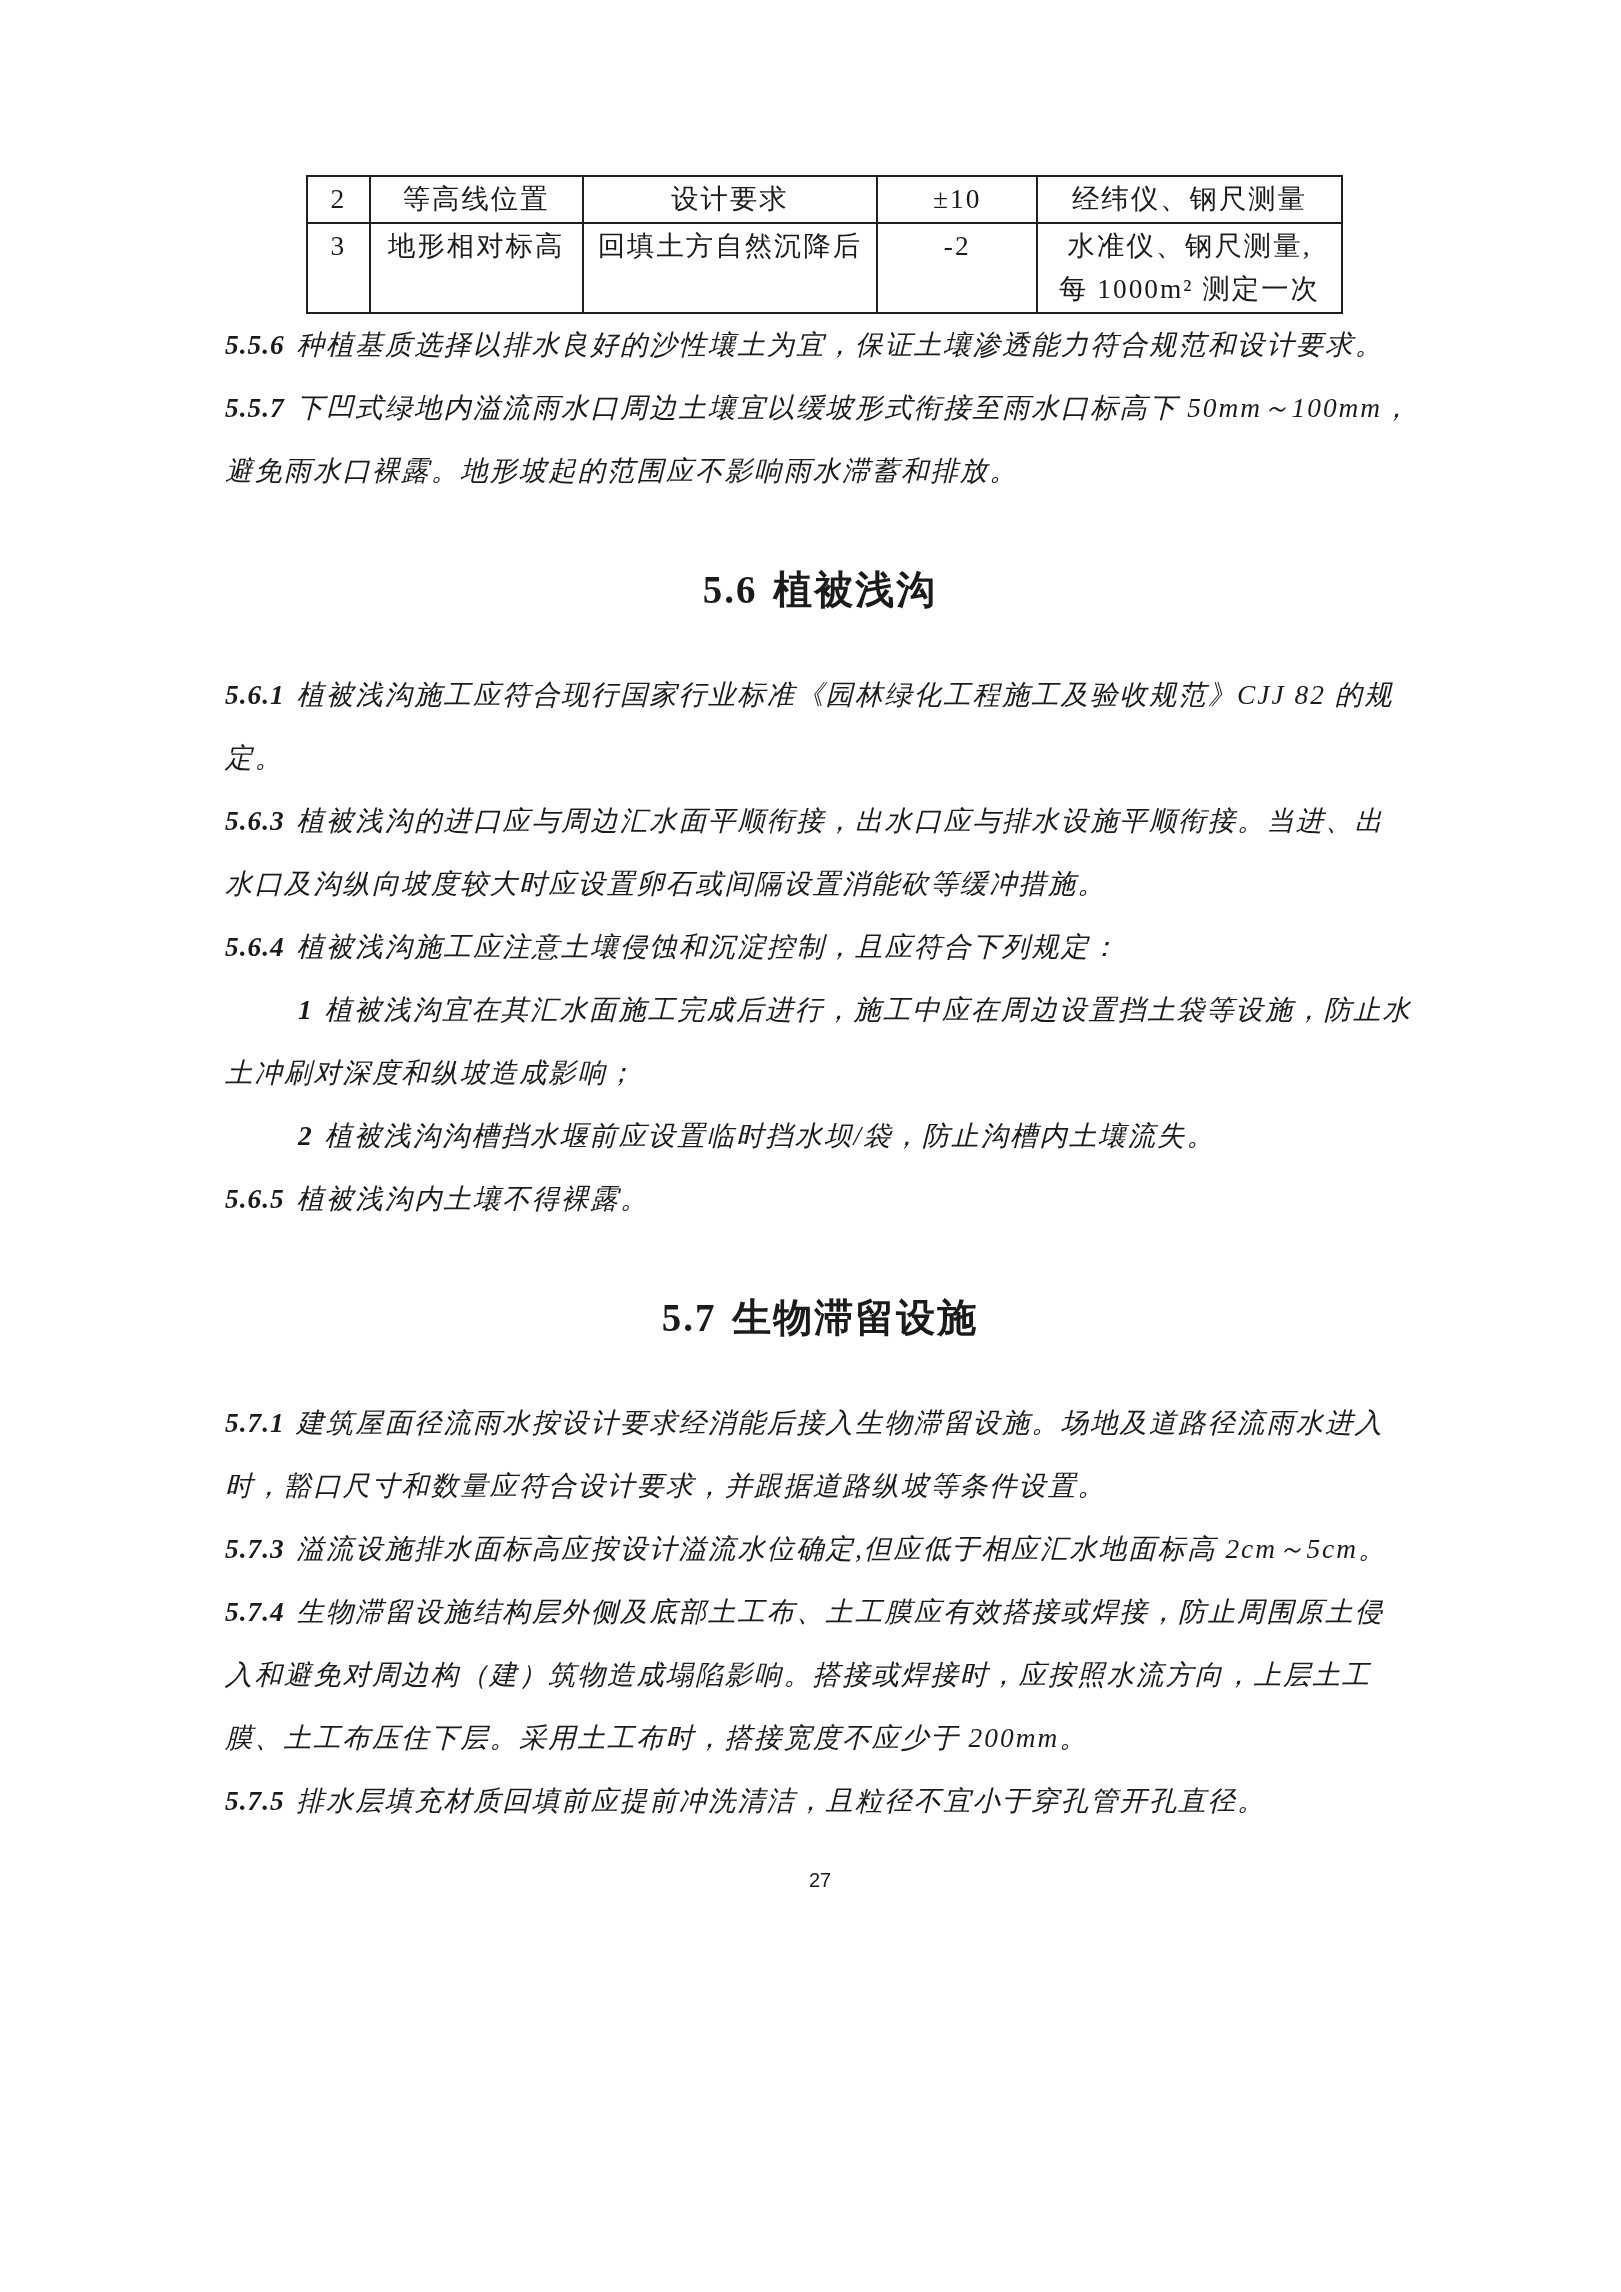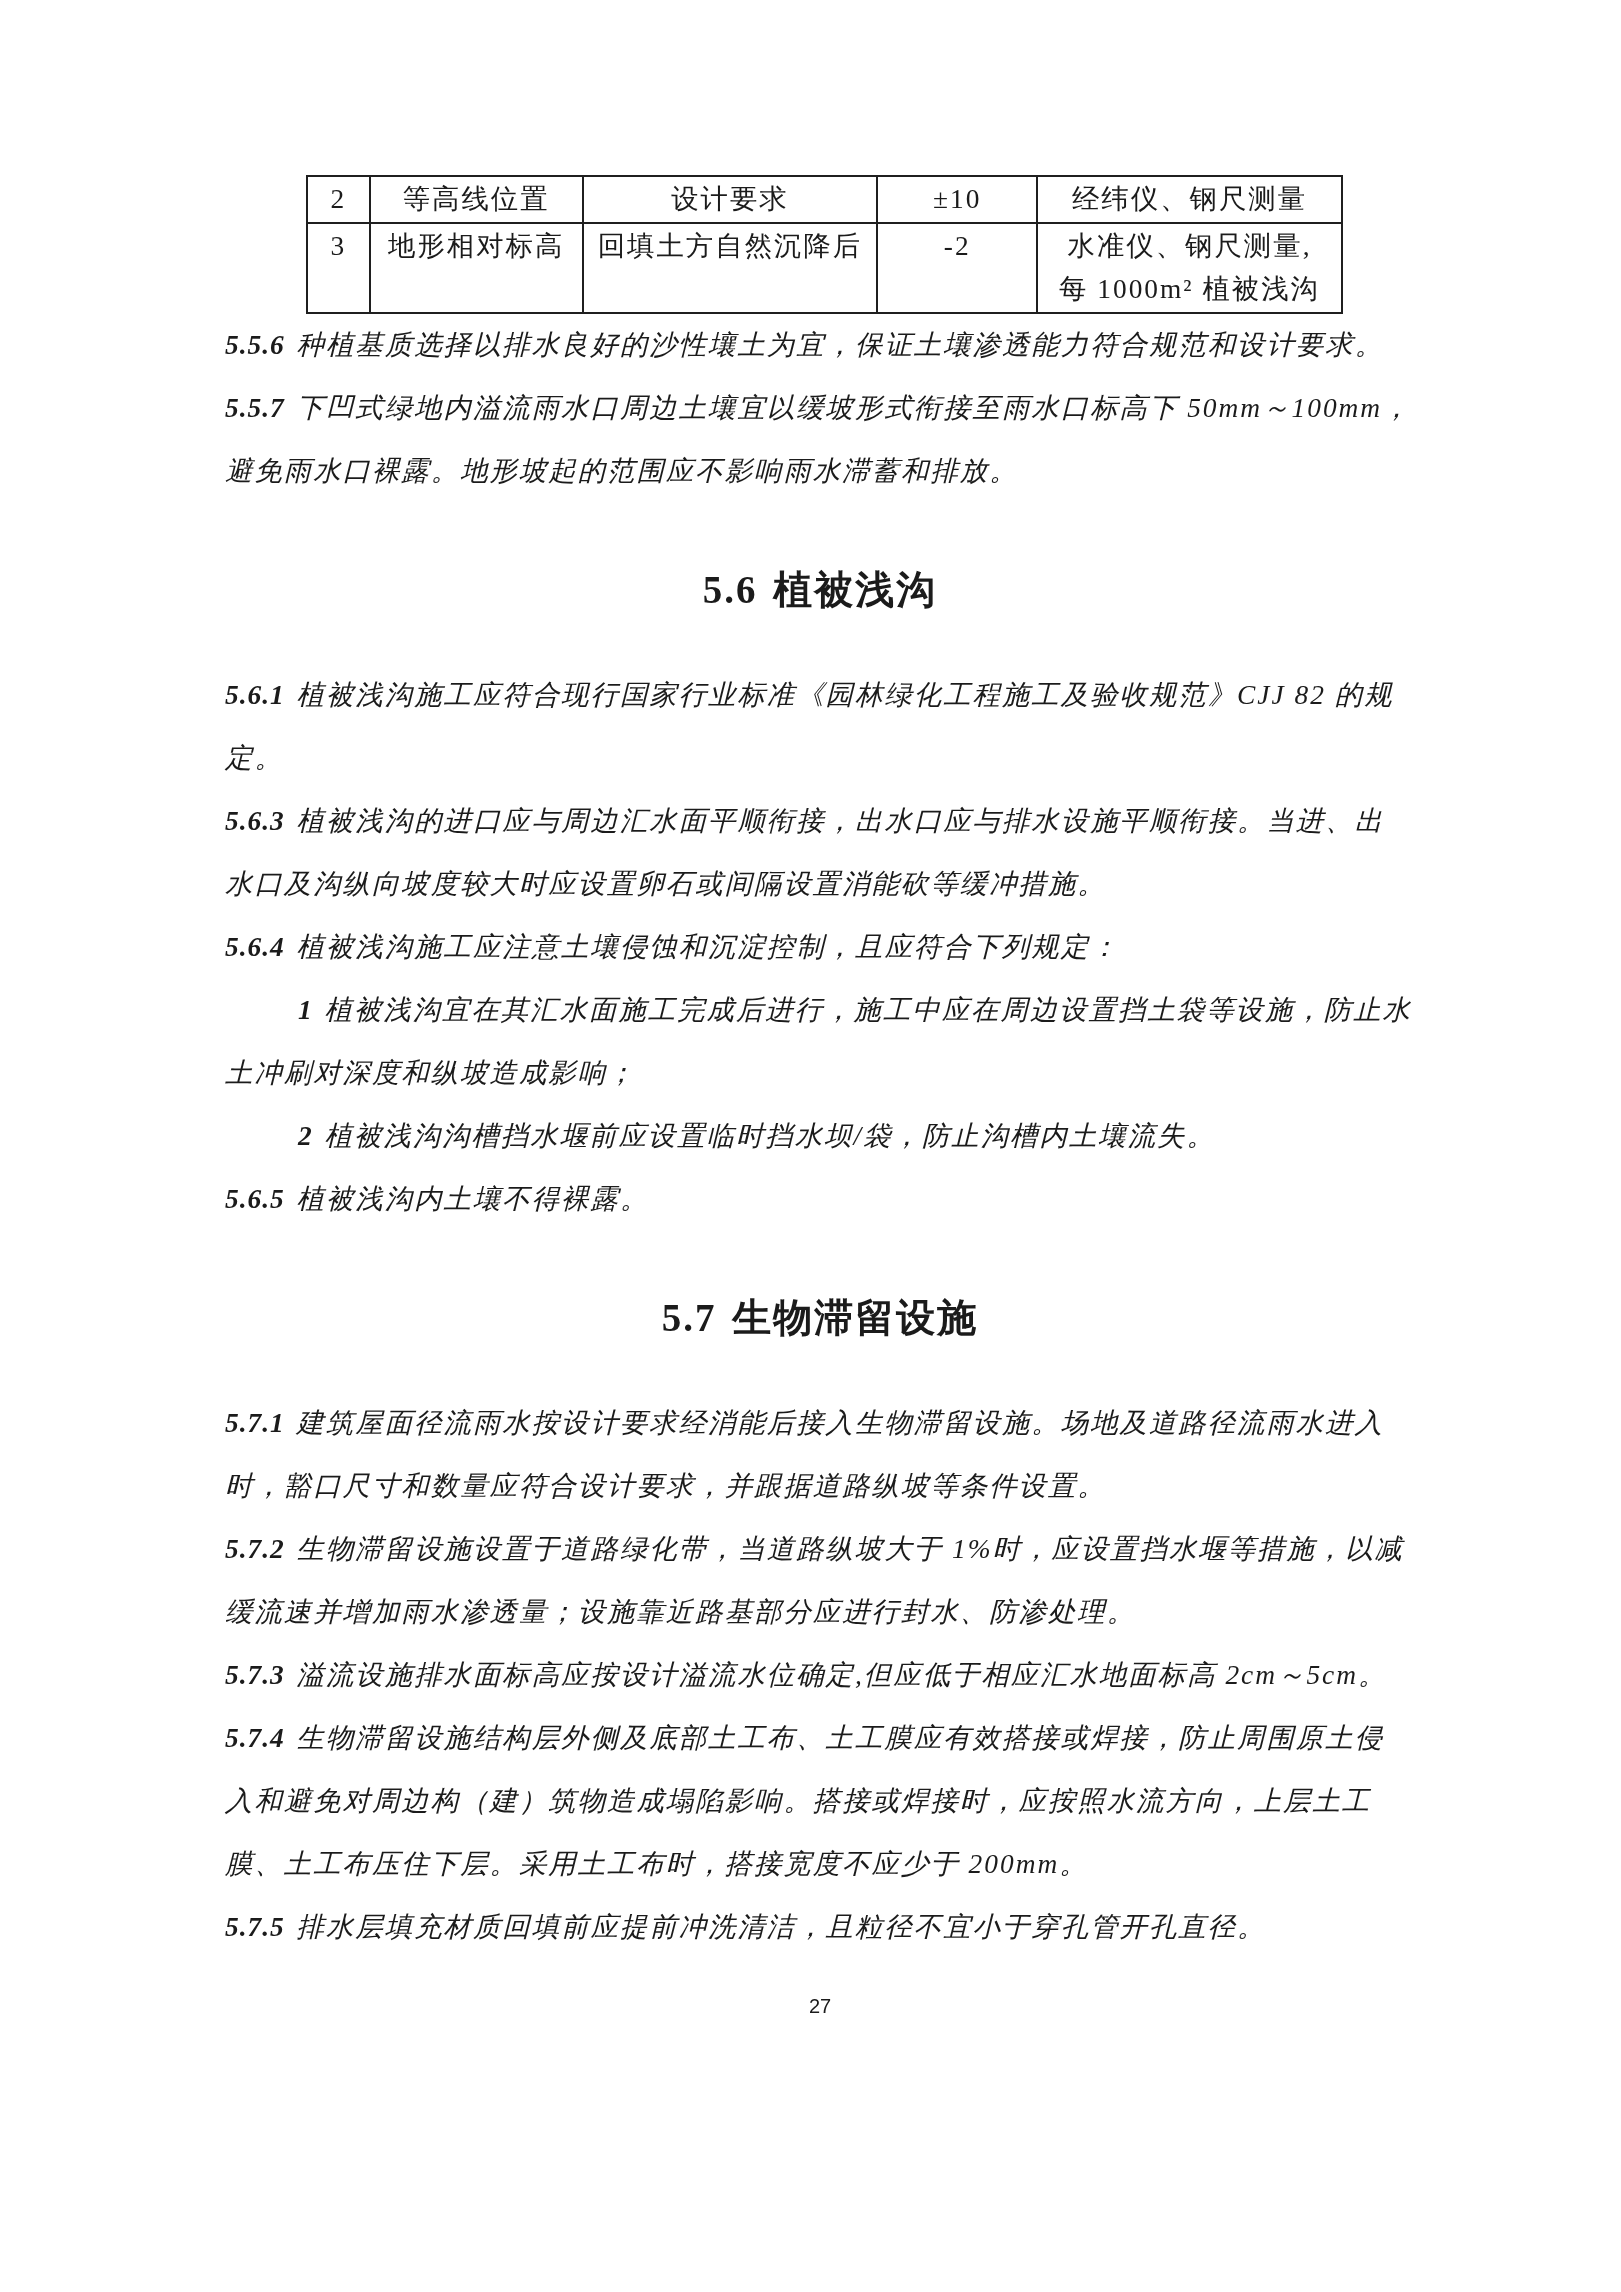--- a/index.html
+++ b/index.html
@@ -90,21 +90,21 @@
           <td class="col-req">设计要求</td>
           <td class="col-tol">±10</td>
           <td class="col-method">经纬仪、钢尺测量</td>
         </tr>
         <tr class="row-tall">
           <td class="col-no">3</td>
           <td class="col-item">地形相对标高</td>
           <td class="col-req">回填土方自然沉降后</td>
           <td class="col-tol">-2</td>
           <td class="col-method">水准仪、钢尺测量,
-每 1000m² 植被浅沟</td>
+每 1000m² 测定一次</td>
         </tr>
       </tbody>
     </table>
 
     <p class="para"><b class="num">5.5.6</b><span class="txt">种植基质选择以排水良好的沙性壤土为宜，保证土壤渗透能力符合规范和设计要求。</span></p>
 
     <p class="para"><b class="num">5.5.7</b><span class="txt">下凹式绿地内溢流雨水口周边土壤宜以缓坡形式衔接至雨水口标高下 50mm～100mm，
 避免雨水口裸露。地形坡起的范围应不影响雨水滞蓄和排放。</span></p>
 
     <h2 class="sec-heading"><span class="num">5.6</span><span>植被浅沟</span></h2>
@@ -123,22 +123,20 @@
 
     <p class="para indent"><b class="num">2</b><span class="txt">植被浅沟沟槽挡水堰前应设置临时挡水坝/袋，防止沟槽内土壤流失。</span></p>
 
     <p class="para"><b class="num">5.6.5</b><span class="txt">植被浅沟内土壤不得裸露。</span></p>
 
     <h2 class="sec-heading"><span class="num">5.7</span><span>生物滞留设施</span></h2>
 
     <p class="para"><b class="num">5.7.1</b><span class="txt">建筑屋面径流雨水按设计要求经消能后接入生物滞留设施。场地及道路径流雨水进入
 时，豁口尺寸和数量应符合设计要求，并跟据道路纵坡等条件设置。</span></p>
 
-    <p class="para"><b class="num">5.7.2</b><span class="txt">生物滞留设施设置于道路绿化带，当道路纵坡大于 1%时，应设置挡水堰等措施，以减
-缓流速并增加雨水渗透量；设施靠近路基部分应进行封水、防渗处理。</span></p>
 
     <p class="para"><b class="num">5.7.3</b><span class="txt">溢流设施排水面标高应按设计溢流水位确定,但应低于相应汇水地面标高 2cm～5cm。</span></p>
 
     <p class="para"><b class="num">5.7.4</b><span class="txt">生物滞留设施结构层外侧及底部土工布、土工膜应有效搭接或焊接，防止周围原土侵
 入和避免对周边构（建）筑物造成塌陷影响。搭接或焊接时，应按照水流方向，上层土工
 膜、土工布压住下层。采用土工布时，搭接宽度不应少于 200mm。</span></p>
 
     <p class="para"><b class="num">5.7.5</b><span class="txt">排水层填充材质回填前应提前冲洗清洁，且粒径不宜小于穿孔管开孔直径。</span></p>
 
     <div class="footer">27</div>

